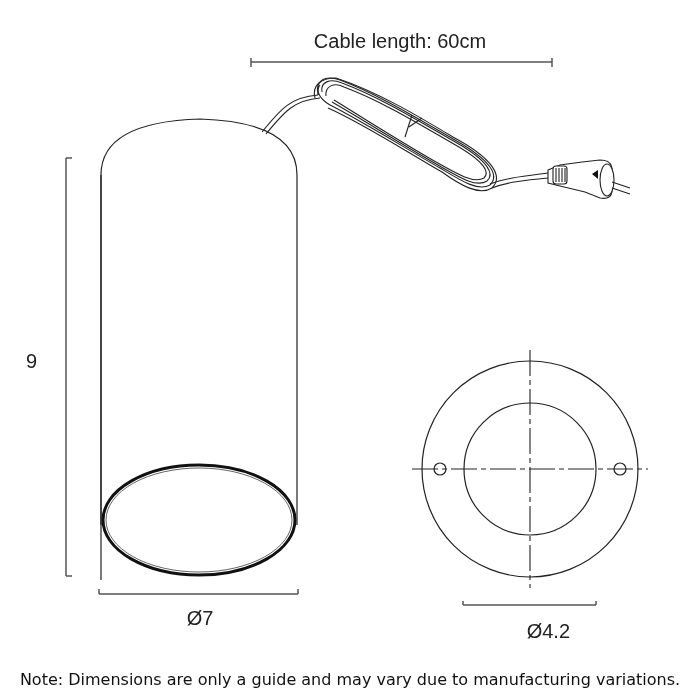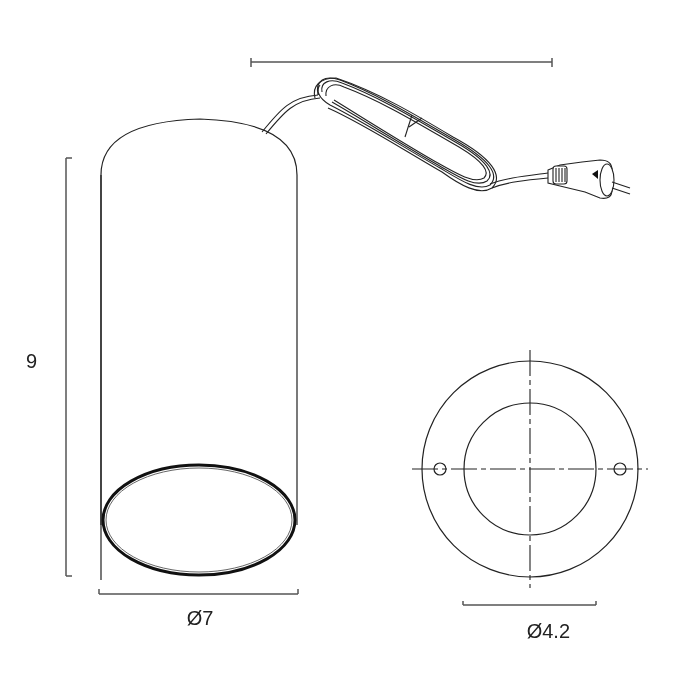--- a/index.html
+++ b/index.html
@@ -93,16 +93,18 @@
       <line x1="530" y1="350" x2="530" y2="588" stroke-dasharray="26,4,5,4"></line>
     </g>
 
     <g stroke="#555" stroke-width="1.5" fill="none">
       <line x1="463" y1="605" x2="596" y2="605"></line>
       <line x1="463" y1="601" x2="463" y2="605"></line>
       <line x1="596" y1="601" x2="596" y2="605"></line>
     </g>
   </svg>
 
+  <div class="label cable-label">Cable length: 60cm</div>
   <div class="label height-label">9</div>
   <div class="label width-label">Ø7</div>
   <div class="label plate-label">Ø4.2</div>
+  <div class="label note-label">Note: Dimensions are only a guide and may vary due to manufacturing variations.</div>
 </div>
 
 </body></html>

